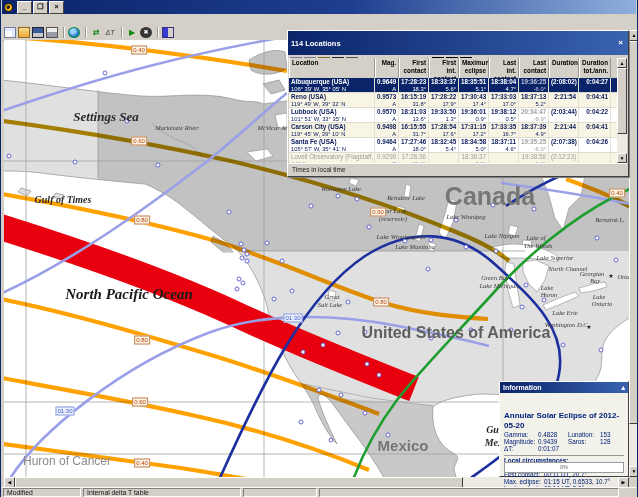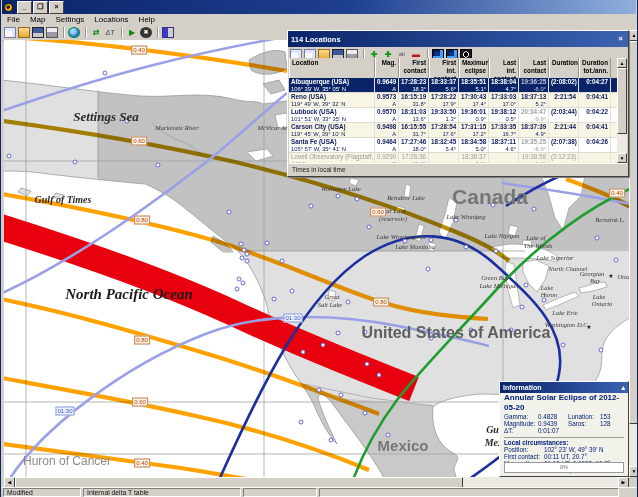--- a/index.html
+++ b/index.html
@@ -40,36 +40,36 @@
   .n-eclipse-display{background:radial-gradient(circle,#000 0 30%,#fff 34% 44%,#1a1a1a 48% 100%);border:1px solid #000;box-sizing:border-box;}
   
   #map{position:absolute;left:3px;top:40px;width:625px;height:437px;background:#fff;overflow:hidden;}
   #mapsvg{position:absolute;left:-3px;top:-40px;}
   .maplabel{position:absolute;transform:translate(-50%,-55%);white-space:nowrap;pointer-events:none;}
   .tiny{font-family:"Liberation Serif",serif;font-style:italic;font-size:6.5px;color:#3a3a3a;}
   .sea-lg{font-family:"Liberation Serif",serif;font-style:italic;font-weight:bold;font-size:13px;color:#2a2a2a;}
   .sea-xl{font-family:"Liberation Serif",serif;font-style:italic;font-weight:bold;font-size:15px;color:#1a1a1a;}
   .sea-md2{font-family:"Liberation Serif",serif;font-style:italic;font-weight:bold;font-size:10px;color:#2a2a2a;}
   .sea-md{font-family:"Liberation Serif",serif;font-style:italic;font-weight:bold;font-size:10px;color:#2a2a2a;}
-  .country-xxl{font-weight:bold;font-size:21px;color:#767676;}
+  .country-xxl{font-weight:bold;font-size:25px;color:#767676;}
   .country-xl{font-weight:bold;font-size:16px;color:#5f5f5f;}
   .country-lg{font-weight:bold;font-size:15px;color:#767676;}
   .tropic{font-size:12px;color:#8a8a8a;}
   .clbl{position:absolute;transform:translate(-50%,-50%);font-size:6px;padding:0 1px;line-height:7px;border:1px solid;}
   .clbl.orange{color:#b34000;background:#fdf4e8;border-color:#c08050;}
   .clbl.blue{color:#3355cc;background:#eef2fd;border-color:#8899dd;}
   
   .sb{position:absolute;background:#eceae3;}
   .sbtn{position:absolute;background:#d4d0c8;border:1px solid;border-color:#fff #404040 #404040 #fff;
     font-size:5px;color:#000;text-align:center;box-sizing:border-box;}
   .sthumb{position:absolute;background:#d4d0c8;border:1px solid;border-color:#fff #404040 #404040 #fff;box-sizing:border-box;}
   
   #locpanel{position:absolute;left:286px;top:30px;width:342px;height:147px;background:#d4d0c8;
     border:1px solid;border-color:#fff #404040 #404040 #fff;box-sizing:border-box;box-shadow:1px 1px 0 #808080;}
-  #loctitle{height:16px;background:linear-gradient(90deg,#0a246a,#3a63b0);color:#fff;font-size:7.5px;font-weight:bold;
+  #loctitle{height:24px;background:linear-gradient(90deg,#0a246a,#3a63b0);color:#fff;font-size:7.5px;font-weight:bold;
     display:flex;align-items:center;padding:0 3px;}
   #loctitle .sp{flex:1}
   #locclose{color:#fff;font-size:8px;line-height:10px;padding:0 2px;}
   #loctools{height:14px;display:flex;align-items:center;padding-left:2px;border-bottom:1px solid #b8b4ac;}
   #loctable{position:absolute;left:1px;right:11px;top:27px;bottom:13px;background:#fff;overflow:hidden;font-size:7px;}
   .thead{display:grid;grid-template-columns:86px 24px 30px 30px 30px 30px 30px 30px 32px;height:20px;background:#d4d0c8;}
   .hc{border-right:1px solid #9a968e;border-left:1px solid #fff;padding:1px 2px 0 2px;font-weight:bold;font-size:6.3px;line-height:8px;
     text-align:right;color:#000;overflow:hidden;}
   .hc:first-child{text-align:left;}
   .trow{display:grid;grid-template-columns:86px 24px 30px 30px 30px 30px 30px 30px 32px;height:14px;border-bottom:1px solid #dedbd0;color:#0a1a5a;}
@@ -85,21 +85,21 @@
   .trow.sel .dim{color:#c8c8d8;}
   #locfoot{position:absolute;left:1px;right:1px;bottom:1px;height:12px;background:#d4d0c8;font-size:6.5px;color:#222;
     padding:2px 0 0 3px;border-top:1px solid #fff;box-sizing:border-box;}
   #locsb{position:absolute;top:27px;right:1px;width:10px;bottom:13px;background:#eceae3;}
   
   #infopanel{position:absolute;left:498px;top:381px;width:130px;height:96px;background:#f2f1ea;
     border:1px solid;border-color:#fff #404040 #404040 #fff;box-sizing:border-box;}
   #infotitle{height:11px;background:linear-gradient(90deg,#0a246a,#3a63b0);color:#fff;font-size:7px;font-weight:bold;
     display:flex;align-items:center;padding:0 3px;}
   #infotitle .sp{flex:1}
-  #infobody{padding:0 4px 0 4px;color:#00207a;font-size:6.3px;line-height:7.2px;}
+  #infobody{padding:18px 4px 0 4px;color:#00207a;font-size:6.3px;line-height:7.2px;}
   #infoheading{font-size:8px;font-weight:bold;line-height:10px;}
   .statrow{display:grid;grid-template-columns:34px 30px 32px 1fr;}
   .ihr{border-top:1px solid #9a9a9a;margin:2px 0 1px 0;}
   #localheading{font-weight:bold;}
   .localrow{display:grid;grid-template-columns:40px 1fr;}
   #progress{position:absolute;left:4px;right:4px;bottom:3px;height:9px;background:#fff;border:1px solid #9a9a9a;
     font-size:6px;color:#777;text-align:center;line-height:8px;}
   
   #statusbar{position:absolute;left:1px;right:1px;bottom:0;height:9px;background:#d4d0c8;display:flex;font-size:6.8px;color:#111;border-top:1px solid #fff;}
   .scell{border:1px solid;border-color:#808080 #fff #fff #808080;margin:0 1px;padding:0 3px;line-height:7px;box-sizing:border-box;}
@@ -109,27 +109,20 @@
 
 <div id="win">
 
   <div id="titlebar">
     <span id="app-icon"></span>
     <span class="wbtn">_</span>
     <span class="wbtn">❐</span>
     <span class="wbtn">×</span>
   </div>
 
-  <div id="menubar">
-      <span class="mi">File</span>
-      <span class="mi">Map</span>
-      <span class="mi">Settings</span>
-      <span class="mi">Locations</span>
-      <span class="mi">Help</span>
-    </div>
   <div id="toolbar">
       <div class="ti n-new-file"></div>
       <div class="ti n-open-folder"></div>
       <div class="ti n-save"></div>
       <div class="ti n-print"></div>
       <span class="tsep"></span>
       <div class="ti n-globe"></div>
       <span class="tsep"></span>
       <div class="ti n-export">⇄</div>
       <div class="ti n-delta-t">ΔT</div>

